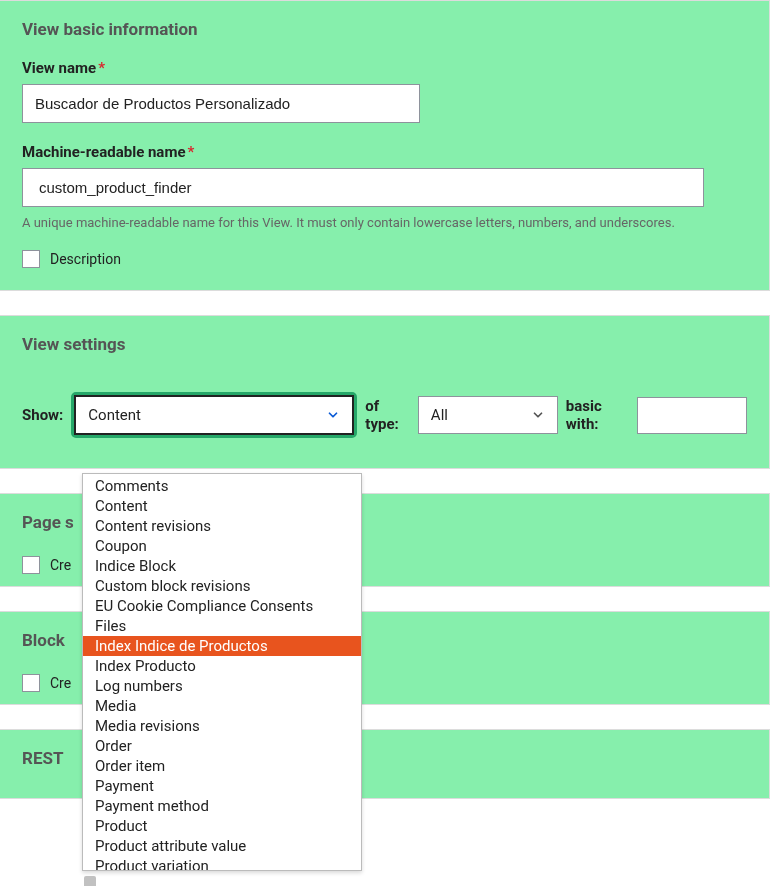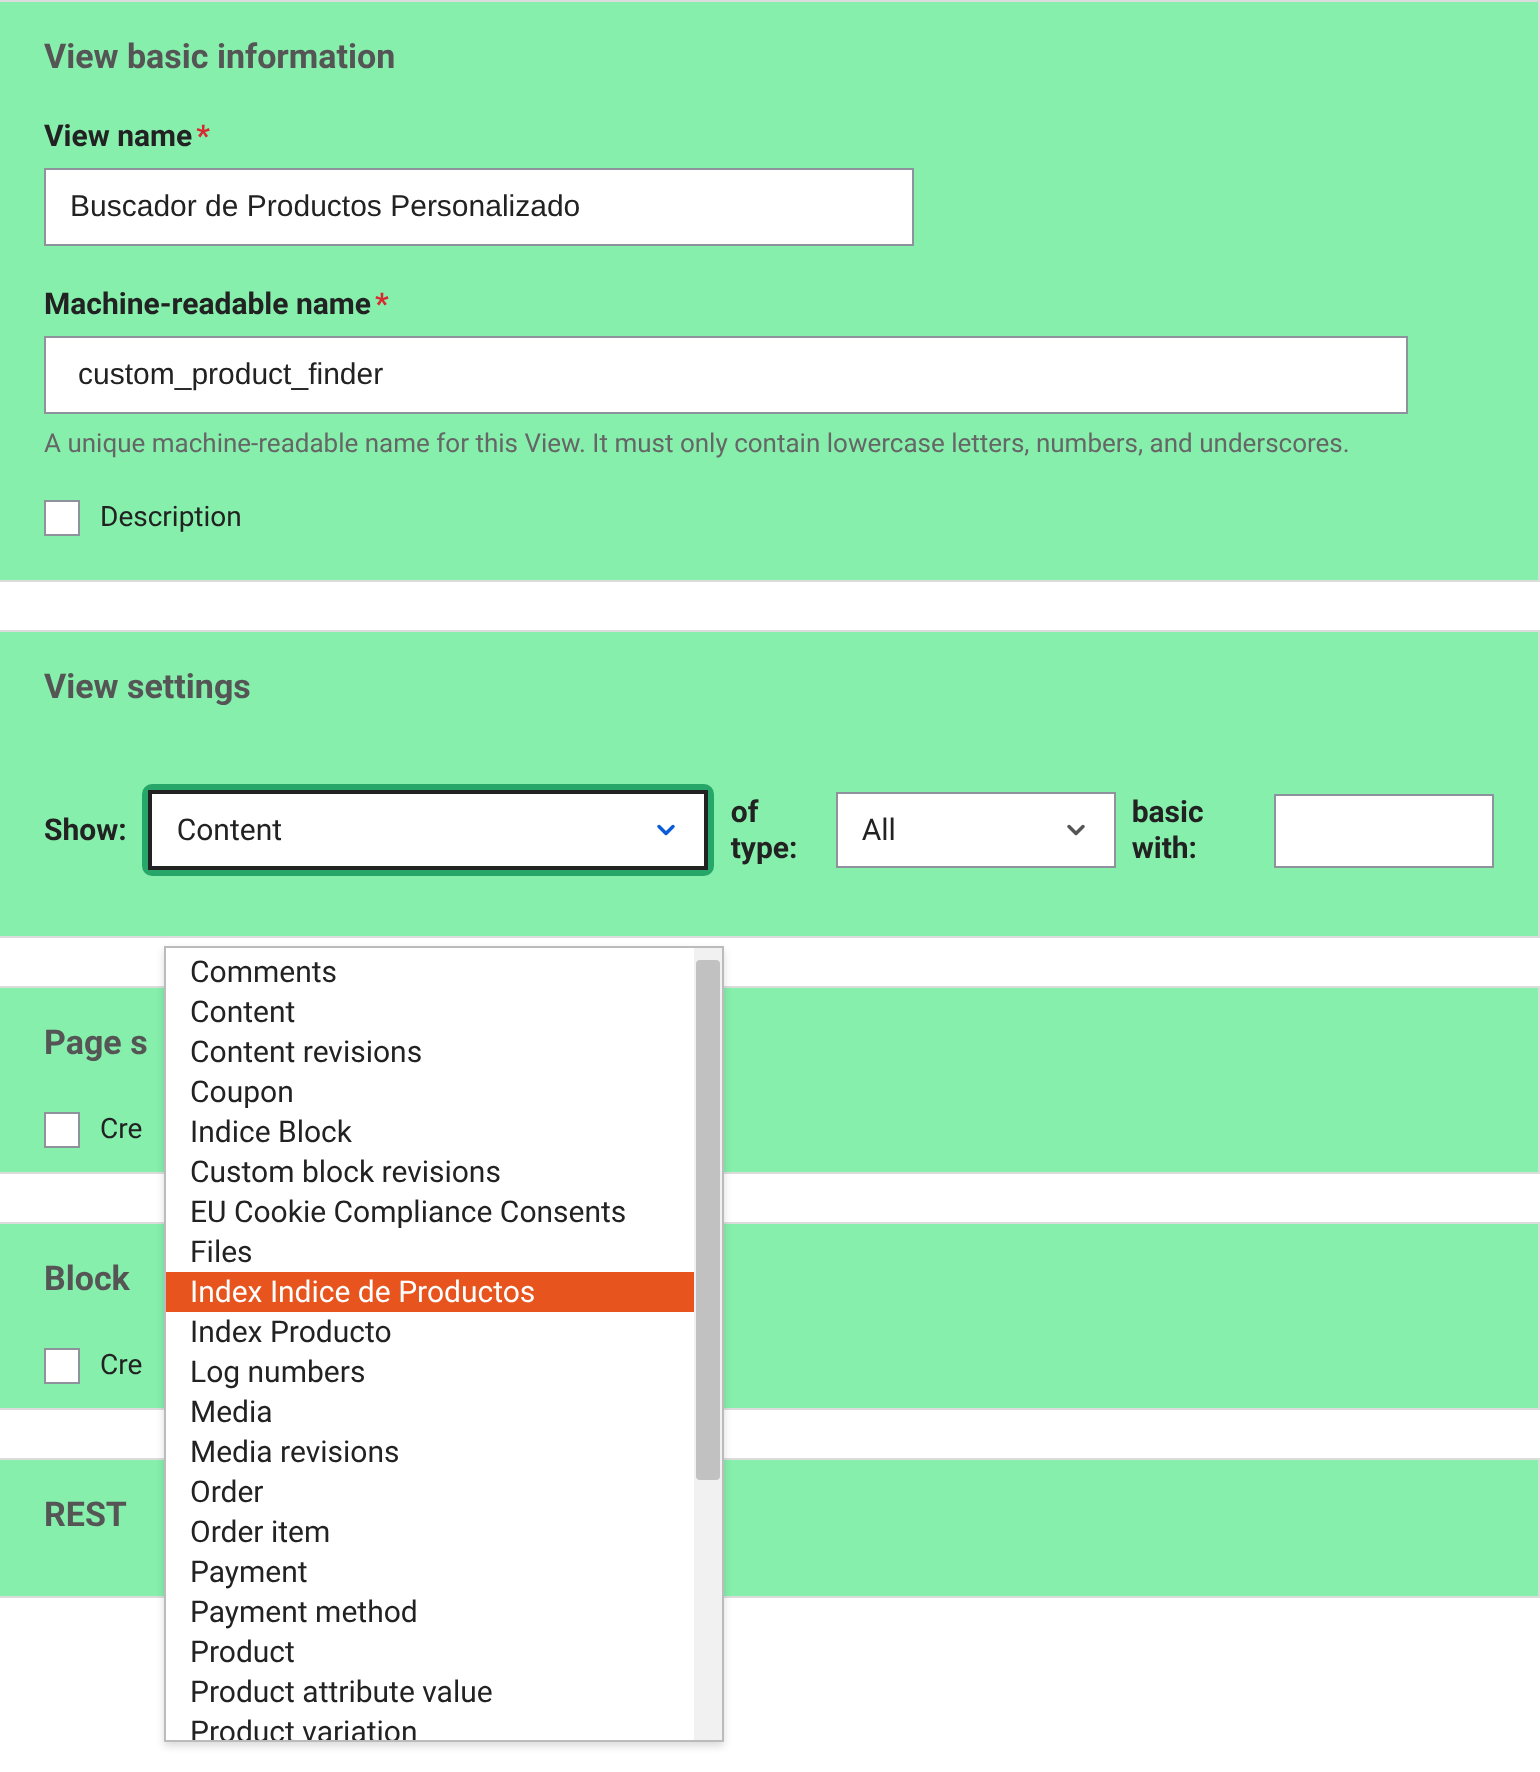--- a/index.html
+++ b/index.html
@@ -38,21 +38,21 @@
     }
     .req { color: #d8292f; margin-left: 2px; }
     .text-input {
       border: 1px solid #8e929c;
       padding: 10px 12px;
       font-size: 15px;
       width: 100%;
       background: #fff;
       color: #222;
     }
-    .text-input.narrow { width: 435px; }
+    .text-input.narrow { width: 398px; }
     .helptext {
       margin-top: 8px;
       font-size: 13px;
       color: #666;
     }
     .checkbox-row {
       display: flex;
       align-items: center;
       gap: 10px;
     }
@@ -115,20 +115,21 @@
       position: absolute;
       left: 82px;
       top: 473px;
       width: 280px;
       background: #fff;
       border: 1px solid #bbb;
       box-shadow: 0 2px 4px rgba(0,0,0,0.15);
       z-index: 1000;
       height: 398px;
       display: flex;
+      flex-direction: column;
     }
     .dropdown-listarea {
       flex: 1;
       overflow: hidden;
       padding: 2px 0;
     }
     .dropdown-item {
       padding: 0px 12px;
       font-size: 15px;
       line-height: 20px;

